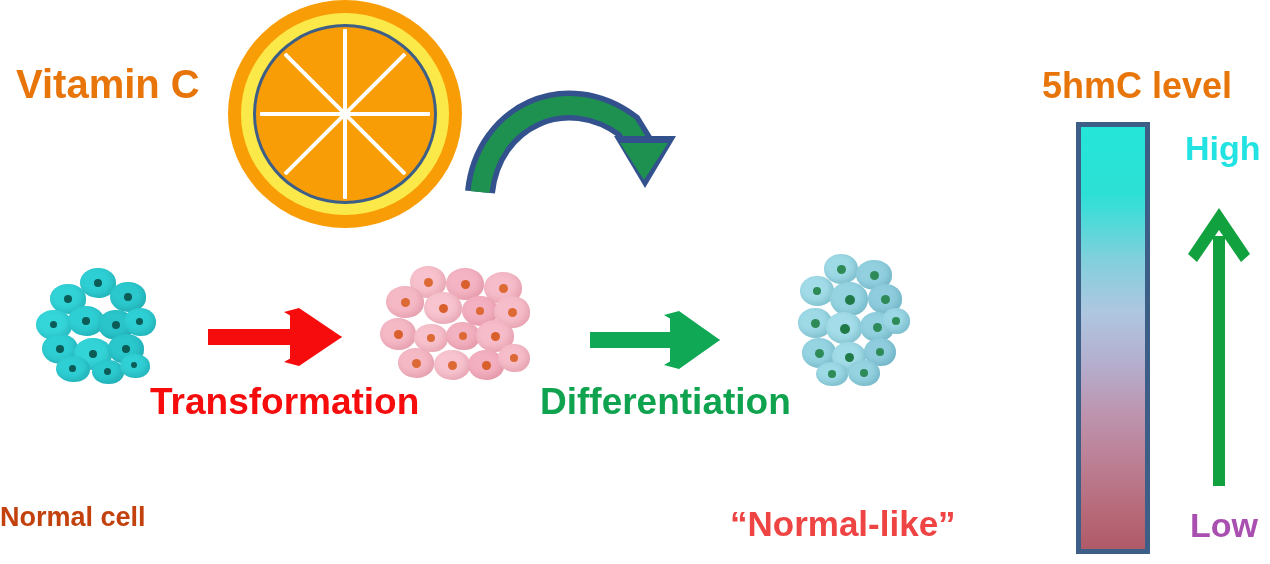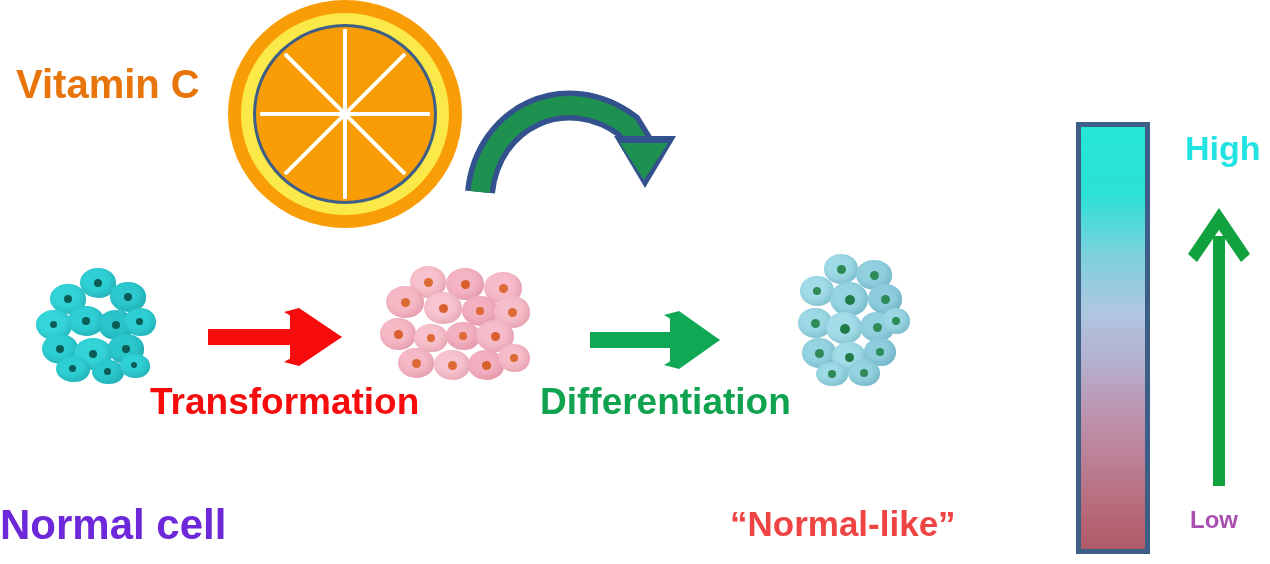--- a/index.html
+++ b/index.html
@@ -9,26 +9,26 @@
   }
   .stage{position:absolute;inset:0;width:1270px;height:564px;}
   .abs{position:absolute;}
 
   
   .lbl{font-weight:bold;white-space:nowrap;line-height:1;}
 
   #vitamin-c-label{left:16px;top:64px;font-size:40px;color:#E8750A;}
   #transformation-label{left:150px;top:383px;font-size:37px;color:#F60C0C;}
   #differentiation-label{left:540px;top:383px;font-size:37px;color:#0FA34F;}
-  #normal-cell-label{left:0px;top:504px;font-size:42px;color:#6d28d9;}
+  #normal-cell-label{left:0px;top:504px;font-size:27px;color:#c2410c;}
   #ccrcc-label{left:418px;top:506px;font-size:35px;color:#B3566B;}
   #normal-like-label{left:730px;top:506px;font-size:35px;color:#ef4444;}
   #scale-title-label{left:1042px;top:68px;font-size:36px;color:#E8750A;}
   #scale-high-label{left:1185px;top:131px;font-size:34px;color:#22E2E2;}
-  #scale-low-label{left:1190px;top:508px;font-size:24px;color:#A94FB0;}
+  #scale-low-label{left:1190px;top:508px;font-size:34px;color:#A94FB0;}
 
   
   #orange-illustration{left:228px;top:0px;width:234px;height:228px;}
   .o-outer{position:absolute;left:0;top:0;width:234px;height:228px;border-radius:50%;background:#F99D07;}
   .o-yellow{position:absolute;left:13px;top:13px;width:208px;height:202px;border-radius:50%;background:#FBE94A;}
   .o-rim{position:absolute;left:25px;top:24px;width:184px;height:180px;border-radius:50%;
          background:#F99D07;border:3px solid #3D5E87;box-sizing:border-box;}
   .seg{position:absolute;left:50%;top:50%;width:4px;height:170px;background:#ffffff;
        transform-origin:50% 50%;border-radius:1px;}
 
@@ -228,20 +228,21 @@
 
   <div class="abs lbl" id="differentiation-label">Differentiation</div>
 
   <div class="abs lbl" id="transformation-label">Transformation</div>
 
   <div class="abs lbl" id="normal-cell-label">Normal cell</div>
 
 
   <div class="abs lbl" id="normal-like-label">“Normal-like”</div>
 
+  <div class="abs lbl" id="scale-title-label">5hmC level</div>
 
   <div class="abs" id="scale-bar"></div>
 
   <div class="abs lbl" id="scale-high-label">High</div>
 
   <div class="abs lbl" id="scale-low-label">Low</div>
 
   <svg class="abs" style="left:1182px;top:196px;" width="80" height="290">
     <path d="M 33 290 L 33 46 L 40 46 L 40 290 Z" fill="#12A13F"></path>
     <rect x="31" y="40" width="12" height="250" fill="#12A13F"></rect>

